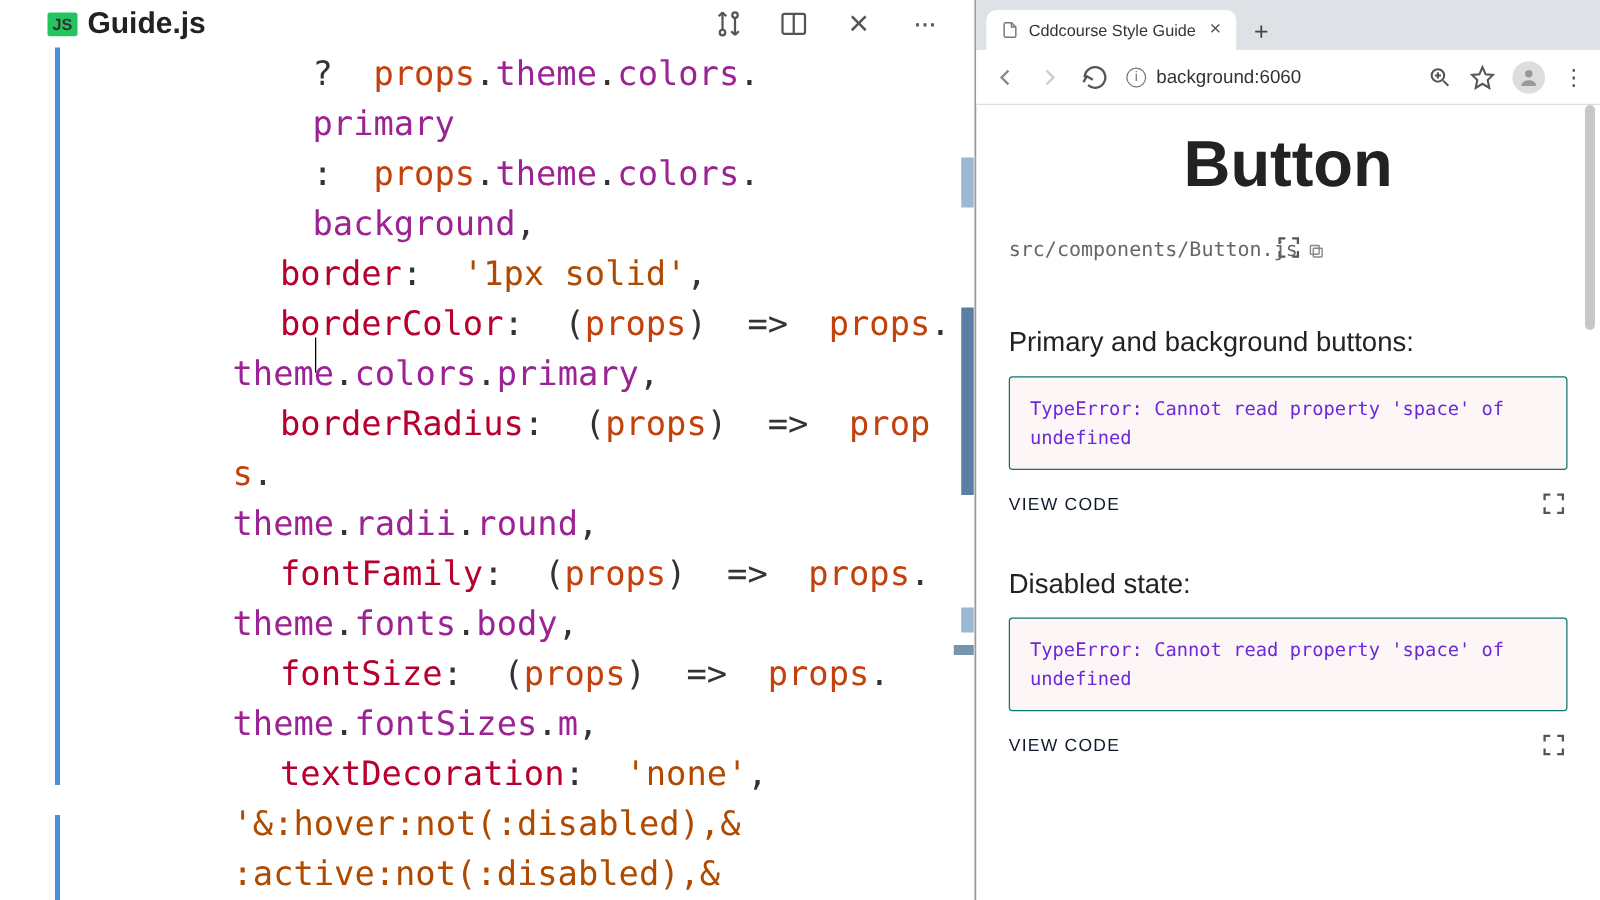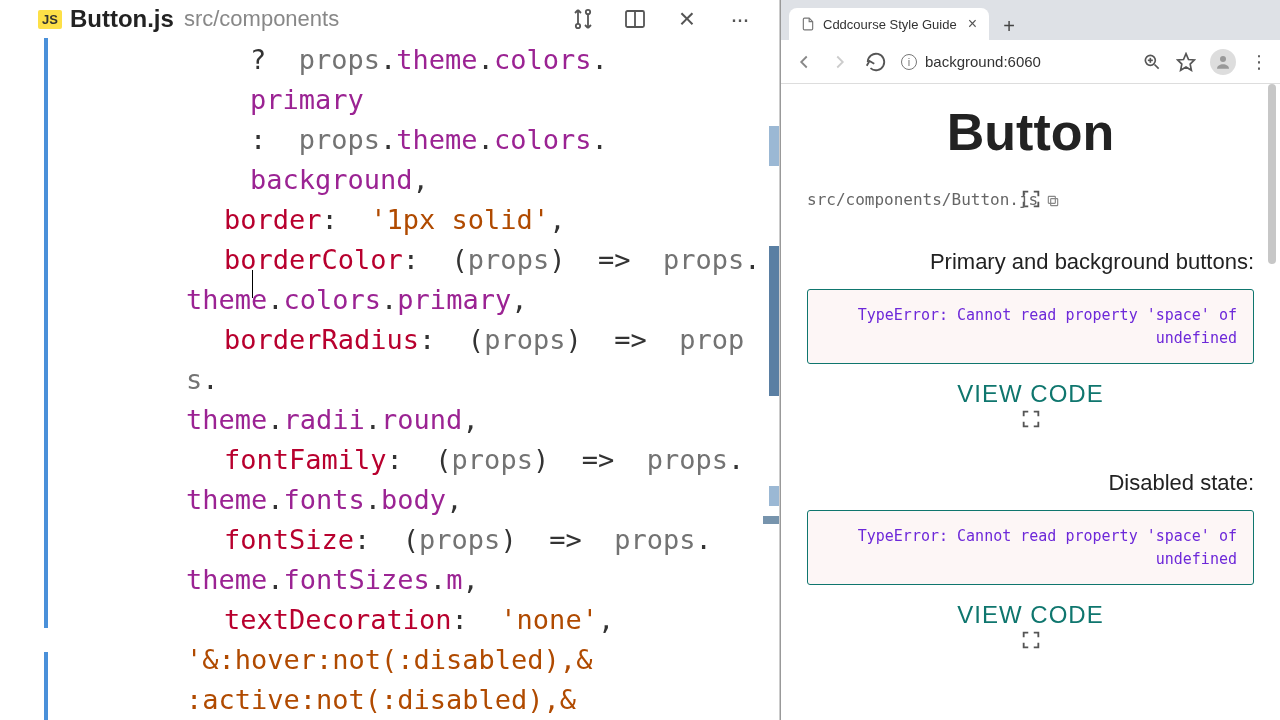--- a/index.html
+++ b/index.html
@@ -2,80 +2,79 @@
 <html><head>
 <meta charset="utf-8">
 <style>
   * { margin: 0; padding: 0; box-sizing: border-box; }
   html, body { width: 1280px; height: 720px; overflow: hidden; font-family: -apple-system, BlinkMacSystemFont, "Segoe UI", sans-serif; }
   .app { display: flex; width: 100%; height: 100%; }
 
   
   .editor-pane { width: 780px; height: 100%; background: #fff; border-right: 1px solid #ccc; display: flex; flex-direction: column; }
   .tabbar { height: 60px; display: flex; align-items: center; padding: 0 28px 0 38px; position: relative; }
-  .js-badge { background: #fde047; color: #323330; font-size: 13px; font-weight: 700; padding: 2px 4px; border-radius: 2px; margin-right: 8px; }
+  .js-badge { background: #22c55e; color: #323330; font-size: 13px; font-weight: 700; padding: 2px 4px; border-radius: 2px; margin-right: 8px; }
   .tab-filename { font-size: 24px; font-weight: 600; color: #222; margin-right: 10px; }
   .tab-path { font-size: 22px; color: #888; }
   .tab-actions { margin-left: auto; display: flex; align-items: center; gap: 28px; }
   .tab-icon { width: 24px; height: 24px; display: flex; align-items: center; justify-content: center; color: #555; cursor: pointer; }
   .tab-icon svg { width: 24px; height: 24px; }
   .close-x { font-size: 28px; line-height: 1; color: #555; }
   .more-dots { font-size: 24px; letter-spacing: -2px; color: #555; }
 
   .code-area { flex: 1; position: relative; display: flex; background: #fff; }
   .gutter-seg { position: absolute; left: 44px; width: 4px; background: #4a90d9; }
   .code-body { flex: 1; padding: 2px 10px 0 90px; font-family: "Menlo","Consolas",monospace; font-size: 27px; line-height: 40px; color: #333; white-space: pre-wrap; word-break: break-all; position: relative; } 
-  .tok-id  { color: #737373; } 
+  .tok-id  { color: #c2410c; } 
   .tok-prop{ color: #9b2393; } 
   .tok-str { color: #b04a00; }
   .tok-punc{ color: #333; }
   .tok-op  { color: #333; }
   .tok-red { color: #b8002e; margin-left: 38px; }
   .minimap { position: absolute; top: 88px; right: 0; width: 16px; }
   .minimap .mm { position: absolute; right: 0; width: 10px; background: #9bb8d4; }
   .mm.dark { background: #5a7fa3; }
   .text-cursor { display:inline-block; width:1px; height:28px; background:#000; vertical-align:middle; position:absolute; }
 
   
-  .browser-pane { flex: 1; height: 100%; background: #fff; display: flex; flex-direction: column; border-left: 1px solid #999; text-align: right; }
+  .browser-pane { flex: 1; height: 100%; background: #fff; display: flex; flex-direction: column; border-left: 1px solid #999; }
   .browser-tabs { height: 40px; background: #dee1e6; display: flex; align-items: flex-end; padding: 6px 8px 0 8px; gap: 6px; }
   .btab { background: #fff; border-radius: 8px 8px 0 0; height: 32px; display: flex; align-items: center; padding: 0 12px; min-width: 200px; gap: 8px; font-size: 13px; color: #333; }
   .btab .doc-icon { width: 14px; height: 14px; }
   .btab-close { margin-left: auto; font-size: 16px; color: #555; cursor: pointer; }
   .new-tab { width: 28px; height: 28px; display:flex; align-items:center; justify-content:center; color:#444; font-size:20px; cursor:pointer; }
   .browser-toolbar { height: 44px; background: #fff; border-bottom: 1px solid #ddd; display: flex; align-items: center; padding: 0 12px; gap: 14px; }
   .nav-btn { width: 22px; height: 22px; display:flex; align-items:center; justify-content:center; color:#888; }
   .nav-btn.enabled { color:#555; }
   .addr { flex:1; display:flex; align-items:center; gap:8px; font-size:15px; color:#333; }
   .info-icon { width:16px; height:16px; border:1.5px solid #777; border-radius:50%; display:flex; align-items:center; justify-content:center; font-size:11px; color:#777; }
   .tb-icon { width:20px; height:20px; color:#555; }
   .avatar { width:26px; height:26px; border-radius:50%; background:#ddd; display:flex; align-items:center; justify-content:center; }
   .kebab { font-size:18px; color:#555; }
 
   .guide-body { flex:1; padding: 18px 26px; overflow:hidden; position:relative; }
   .guide-h1 { font-size: 52px; font-weight: 700; color:#222; margin-bottom: 6px; display:flex; align-items:center; justify-content:space-between;flex-direction:column; }
   .fs-icon { width:22px; height:22px; color:#555; cursor:pointer; }
-  .guide-path { font-family: "Menlo","Consolas",monospace; font-size:16px; color:#666; margin-bottom: 40px; display:flex; align-items:center; gap:8px; }
+  .guide-path { font-family: "Menlo","Consolas",monospace; font-size:16px; color:#666; margin-bottom: 52px; display:flex; align-items:center; gap:8px; }
   .copy-icon { width:14px; height:14px; color:#888; cursor:pointer; }
   .section-title { font-size: 22px; color:#222; margin-bottom: 14px; }
   .error-box { border:1px solid #0f766e; background:#fdf6f6; padding:14px 16px; font-family:"Menlo","Consolas",monospace; font-size:15px; color:#6d28d9; line-height:1.5; margin-bottom:16px; border-radius:3px; }
-  .viewcode-row { display:flex; align-items:center; justify-content:space-between; font-size:24px; letter-spacing:1px; color:#0f766e; margin-bottom:40px;flex-direction:column; }
+  .viewcode-row { display:flex; align-items:center; justify-content:space-between; font-size:14px; letter-spacing:1px; color:#0f172a; margin-bottom:40px; }
   .scroll-track { position:absolute; top:0; right:4px; width:8px; height:100%; }
   .scroll-thumb { position:absolute; top:0; width:8px; height:180px; background:#c7c7c7; border-radius:4px; }
 </style>
 </head>
 <body>
 
 <div class="app">
 
   <div class="editor-pane">
     <div class="tabbar">
       <span class="js-badge">JS</span>
-      <span class="tab-filename">Button.js</span>
-      <span class="tab-path">src/components</span>
+      <span class="tab-filename">Guide.js</span>
       <div class="tab-actions">
         <span class="tab-icon">
           <svg viewBox="0 0 24 24" fill="none" stroke="currentColor" stroke-width="1.8">
               <path d="M7 3v14"></path>
               <circle cx="7" cy="19" r="2.2"></circle>
               <path d="M17 21V7"></path>
               <circle cx="17" cy="5" r="2.2"></circle>
               <path d="M7 3l3 3M7 3l-3 3M17 21l3-3M17 21l-3-3"></path>
             </svg>
         </span>

